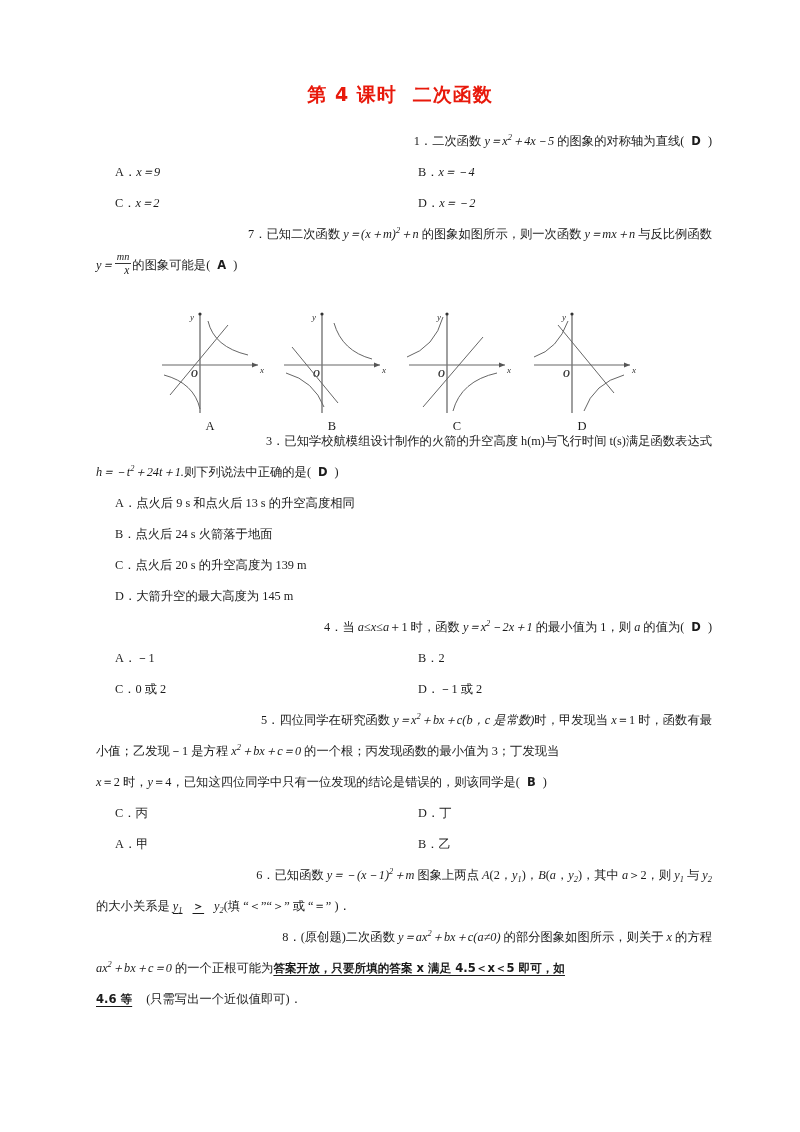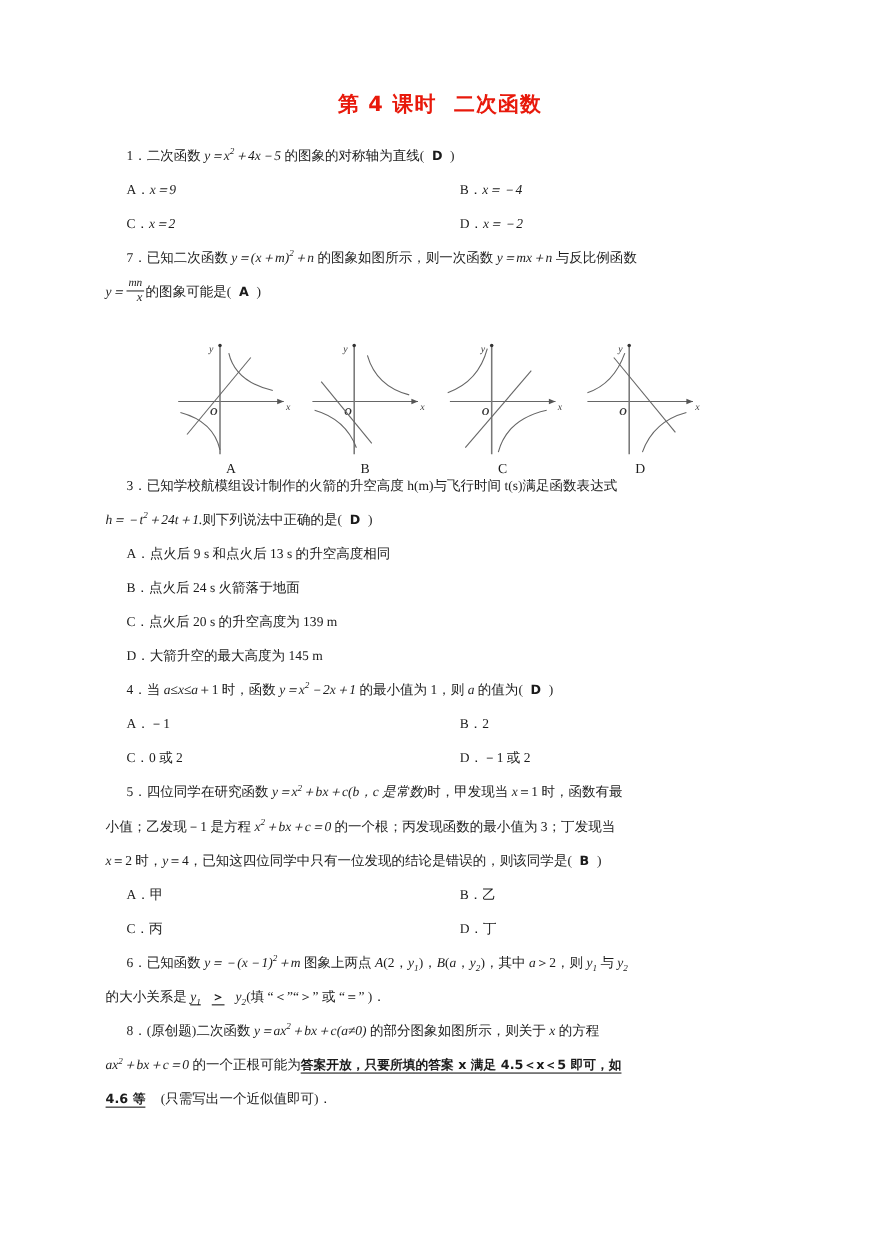--- a/index.html
+++ b/index.html
@@ -37,20 +37,21 @@
   .body-area {
     position: absolute;
     left: 96px;
     top: 126px;
     width: 616px;
     font-size: 12.3px;
     line-height: 31px;
   }
   .q {
     text-indent: 19px;
+    text-align: right;
   }
   .line {
     text-indent: 0;
   }
   .opts {
     position: relative;
     height: 31px;
     text-indent: 0;
   }
   .opt-a { position: absolute; left: 19px; top: 0; }
@@ -177,26 +178,26 @@
     <div class="q">
       <span>5．四位同学在研究函数 </span><i class="v">y＝<i>x</i><sup>2</sup>＋<i>bx</i>＋<i>c</i>(<i>b</i>，<i>c</i> 是常数)</i><span>时，甲发现当 <i class="v">x</i>＝1 时，函数有最</span>
     </div>
     <div class="line">
       <span>小值；乙发现－1 是方程 </span><i class="v"><i>x</i><sup>2</sup>＋<i>bx</i>＋<i>c</i>＝0</i><span> 的一个根；丙发现函数的最小值为 3；丁发现当</span>
     </div>
     <div class="line">
       <span><i class="v">x</i>＝2 时，<i class="v">y</i>＝4，已知这四位同学中只有一位发现的结论是错误的，则该同学是(</span><span class="ans">B</span><span>)</span>
     </div>
     <div class="opts">
+      <span class="opt-a"><span>C．</span><span>丙</span></span>
+      <span class="opt-b"><span>D．</span><span>丁</span></span>
+    </div>
+    <div class="opts">
       <span class="opt-a"><span>A．</span><span>甲</span></span>
       <span class="opt-b"><span>B．</span><span>乙</span></span>
-    </div>
-    <div class="opts">
-      <span class="opt-a"><span>C．</span><span>丙</span></span>
-      <span class="opt-b"><span>D．</span><span>丁</span></span>
     </div>
 
     <div class="q">
       <span>6．已知函数 </span><i class="v">y＝－(<i>x</i>－1)<sup>2</sup>＋<i>m</i></i><span> 图象上两点 <i class="v">A</i>(2，<i class="v">y<sub>1</sub></i>)，<i class="v">B</i>(<i>a</i>，<i class="v">y<sub>2</sub></i>)，其中 <i class="v">a</i>＞2，则 <i class="v">y<sub>1</sub></i> 与 <i class="v">y<sub>2</sub></i></span>
     </div>
     <div class="line">
       <span>的大小关系是 </span><i class="v ul"><i>y</i><sub>1</sub></i><span class="ul bold-ans" style="padding:0 10px">＞</span><i class="v"><i>y</i><sub>2</sub></i><span>(填 “＜”“＞” 或 “＝” )．</span>
     </div>
 
     <div class="q">

